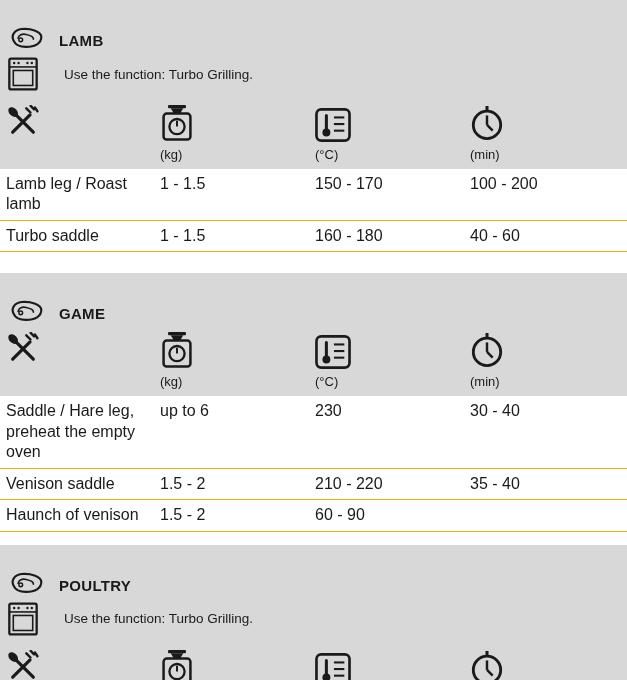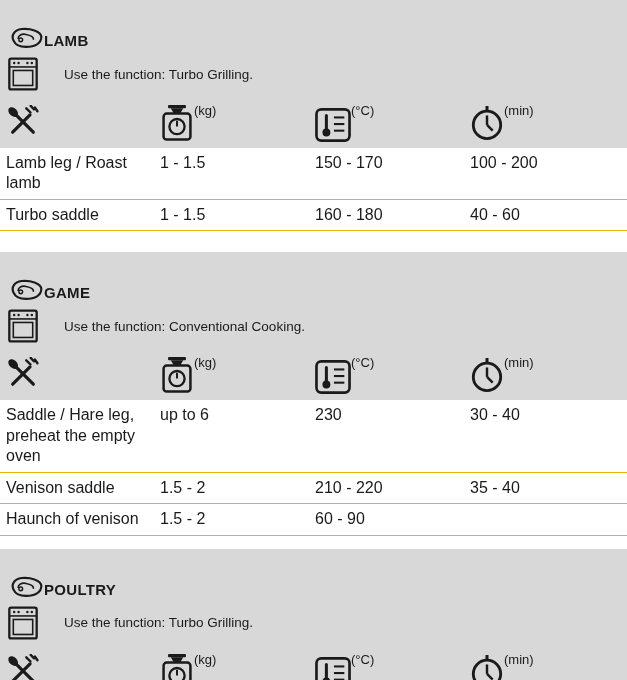--- a/index.html
+++ b/index.html
@@ -12,21 +12,21 @@
     color: #1a1a1a;
     position: relative;
   }
   .panel {
     background: #d8d8d8;
     padding: 8px 0 6px 0;
   }
   .title-row {
     display: flex;
     align-items: flex-end;
-    gap: 0;
+    gap: 15px;
     height: 42px;
     padding-left: 10px;
   }
   .section-title {
     font-size: 15px;
     font-weight: bold;
     letter-spacing: 0.3px;
     padding-bottom: 1px;
   }
   .function-row {
@@ -36,21 +36,21 @@
     height: 44px;
     margin-top: 2px;
     padding-left: 8px;
   }
   .function-text { font-size: 13.5px; }
   .cols {
     display: grid;
     grid-template-columns: 154px 155px 155px 1fr;
   }
   .header-row { margin-top: 2px; }
-  .hcol { padding-left: 6px; display: flex; flex-direction: row; }
+  .hcol { padding-left: 6px; display: flex; flex-direction: column; }
   .icon-box { height: 44px; display: flex; align-items: flex-end; }
   .icon-box.cutlery-box { align-items: center; }
   .unit-label { margin-top: 5px; height: 16px; font-size: 13px; }
   .data-rows .row {
     display: grid;
     grid-template-columns: 154px 155px 155px 1fr;
     border-bottom: 1px solid #eab308;
     padding: 5px 0;
     font-size: 16px;
     line-height: 1.28;
@@ -165,33 +165,120 @@
     <div class="title-row">
       <span class="icon">
         <svg width="34" height="24" viewBox="0 0 38 26">
             <path d="M4 16 C1 10 5 4 13 3 C22 2 35 5 35 12 C35 19 28 23 18 23 C10 23 6 21 4 16 Z" fill="none" stroke="#1a1a1a" stroke-width="2.4"></path>
             <path d="M9 14 C9 10 13 8 18 9 C23 10 27 12 26 15" fill="none" stroke="#1a1a1a" stroke-width="1.8"></path>
             <circle cx="12" cy="15" r="2.1" fill="none" stroke="#1a1a1a" stroke-width="1.6"></circle>
           </svg>
       </span>
       <h2 class="section-title">GAME</h2>
     </div>
+    <div class="cols header-row">
+      <div class="hcol">
+        <span class="icon-box cutlery-box icon">
+          <svg width="34" height="30" viewBox="0 0 36 32">
+              <ellipse cx="7.5" cy="7.5" rx="4.2" ry="6" transform="rotate(-45 7.5 7.5)" fill="#1a1a1a"></ellipse>
+              <path d="M10.5 10.5 L29 29" stroke="#1a1a1a" stroke-width="3.4" stroke-linecap="round"></path>
+              <path d="M25.5 10.5 L7 29" stroke="#1a1a1a" stroke-width="3.4" stroke-linecap="round"></path>
+              <path d="M21.5 3.5 L26 8" stroke="#1a1a1a" stroke-width="2.6" stroke-linecap="round"></path>
+              <path d="M26.2 1 L29.8 4.6" stroke="#1a1a1a" stroke-width="2.6" stroke-linecap="round"></path>
+              <path d="M30.8 2.8 L33.4 6.6" stroke="#1a1a1a" stroke-width="2.6" stroke-linecap="round"></path>
+            </svg>
+        </span>
+        <span class="unit-label"></span>
+      </div>
+      <div class="hcol">
+        <span class="icon-box icon">
+          <svg width="34" height="38" viewBox="0 0 38 42">
+              <rect x="9" y="1" width="20" height="3.5" rx="1" fill="#1a1a1a"></rect>
+              <path d="M12 4.5 h14 l-3.5 6 h-7 Z" fill="#1a1a1a"></path>
+              <rect x="4" y="10.5" width="30" height="29" rx="3.5" fill="none" stroke="#1a1a1a" stroke-width="2.8"></rect>
+              <circle cx="19" cy="25" r="8.5" fill="none" stroke="#1a1a1a" stroke-width="2.6"></circle>
+              <line x1="19" y1="25" x2="19" y2="18.5" stroke="#1a1a1a" stroke-width="2.2"></line>
+            </svg>
+        </span>
+        <span class="unit-label">(kg)</span>
+      </div>
+      <div class="hcol">
+        <span class="icon-box icon">
+          <svg width="36" height="34" viewBox="0 0 38 36">
+              <rect x="1.5" y="1.5" width="35" height="33" rx="5" fill="none" stroke="#1a1a1a" stroke-width="2.8"></rect>
+              <line x1="12" y1="8" x2="12" y2="22" stroke="#1a1a1a" stroke-width="3.2" stroke-linecap="round"></line>
+              <circle cx="12" cy="26" r="4.2" fill="#1a1a1a"></circle>
+              <line x1="20" y1="10" x2="31" y2="10" stroke="#1a1a1a" stroke-width="2.2"></line>
+              <line x1="20" y1="17" x2="31" y2="17" stroke="#1a1a1a" stroke-width="2.2"></line>
+              <line x1="20" y1="24" x2="31" y2="24" stroke="#1a1a1a" stroke-width="2.2"></line>
+            </svg>
+        </span>
+        <span class="unit-label">(°C)</span>
+      </div>
+      <div class="hcol">
+        <span class="icon-box icon">
+          <svg width="34" height="38" viewBox="0 0 36 40">
+              <line x1="18" y1="2" x2="18" y2="7" stroke="#1a1a1a" stroke-width="3.2"></line>
+              <circle cx="18" cy="22" r="14.5" fill="none" stroke="#1a1a1a" stroke-width="3"></circle>
+              <line x1="18" y1="22" x2="18" y2="12" stroke="#1a1a1a" stroke-width="2.6"></line>
+              <line x1="18" y1="22" x2="24" y2="28" stroke="#1a1a1a" stroke-width="2.6"></line>
+            </svg>
+        </span>
+        <span class="unit-label">(min)</span>
+      </div>
+    </div>
+  </div>
+  <div class="data-rows">
+    <div class="row">
+      <div class="cell">Saddle / Hare leg, preheat the empty oven</div>
+      <div class="cell">up to 6</div>
+      <div class="cell">230</div>
+      <div class="cell">30 - 40</div>
+    </div>
+    <div class="row">
+      <div class="cell">Venison saddle</div>
+      <div class="cell">1.5 - 2</div>
+      <div class="cell">210 - 220</div>
+      <div class="cell">35 - 40</div>
+    </div>
+    <div class="row">
+      <div class="cell">Haunch of venison</div>
+      <div class="cell">1.5 - 2</div>
+      <div class="cell">60 - 90</div>
+    </div>
+  </div>
+</section>
+
+<div class="gap-game"></div>
+
+<section>
+  <div class="panel">
+    <div class="title-row">
+      <span class="icon">
+        <svg width="34" height="24" viewBox="0 0 38 26">
+            <path d="M4 16 C1 10 5 4 13 3 C22 2 35 5 35 12 C35 19 28 23 18 23 C10 23 6 21 4 16 Z" fill="none" stroke="#1a1a1a" stroke-width="2.4"></path>
+            <path d="M9 14 C9 10 13 8 18 9 C23 10 27 12 26 15" fill="none" stroke="#1a1a1a" stroke-width="1.8"></path>
+            <circle cx="12" cy="15" r="2.1" fill="none" stroke="#1a1a1a" stroke-width="1.6"></circle>
+          </svg>
+      </span>
+      <h2 class="section-title">POULTRY</h2>
+    </div>
     <div class="function-row">
       <span class="icon">
         <svg width="30" height="34" viewBox="0 0 34 38">
             <rect x="1.5" y="1.5" width="31" height="35" rx="2" fill="none" stroke="#1a1a1a" stroke-width="2.6"></rect>
             <line x1="1.5" y1="11" x2="32.5" y2="11" stroke="#1a1a1a" stroke-width="1.8"></line>
             <circle cx="7" cy="6.5" r="1.4" fill="#1a1a1a"></circle>
             <circle cx="12" cy="6.5" r="1.4" fill="#1a1a1a"></circle>
             <circle cx="22" cy="6.5" r="1.4" fill="#1a1a1a"></circle>
             <circle cx="27" cy="6.5" r="1.4" fill="#1a1a1a"></circle>
             <rect x="6" y="15" width="22" height="17" fill="none" stroke="#1a1a1a" stroke-width="1.8"></rect>
           </svg>
       </span>
-      <span class="function-text">Use the function: Conventional Cooking.</span>
+      <span class="function-text">Use the function: Turbo Grilling.</span>
     </div>
     <div class="cols header-row">
       <div class="hcol">
         <span class="icon-box cutlery-box icon">
           <svg width="34" height="30" viewBox="0 0 36 32">
               <ellipse cx="7.5" cy="7.5" rx="4.2" ry="6" transform="rotate(-45 7.5 7.5)" fill="#1a1a1a"></ellipse>
               <path d="M10.5 10.5 L29 29" stroke="#1a1a1a" stroke-width="3.4" stroke-linecap="round"></path>
               <path d="M25.5 10.5 L7 29" stroke="#1a1a1a" stroke-width="3.4" stroke-linecap="round"></path>
               <path d="M21.5 3.5 L26 8" stroke="#1a1a1a" stroke-width="2.6" stroke-linecap="round"></path>
               <path d="M26.2 1 L29.8 4.6" stroke="#1a1a1a" stroke-width="2.6" stroke-linecap="round"></path>
@@ -231,114 +318,13 @@
               <line x1="18" y1="2" x2="18" y2="7" stroke="#1a1a1a" stroke-width="3.2"></line>
               <circle cx="18" cy="22" r="14.5" fill="none" stroke="#1a1a1a" stroke-width="3"></circle>
               <line x1="18" y1="22" x2="18" y2="12" stroke="#1a1a1a" stroke-width="2.6"></line>
               <line x1="18" y1="22" x2="24" y2="28" stroke="#1a1a1a" stroke-width="2.6"></line>
             </svg>
         </span>
         <span class="unit-label">(min)</span>
       </div>
     </div>
   </div>
-  <div class="data-rows">
-    <div class="row">
-      <div class="cell">Saddle / Hare leg, preheat the empty oven</div>
-      <div class="cell">up to 6</div>
-      <div class="cell">230</div>
-      <div class="cell">30 - 40</div>
-    </div>
-    <div class="row">
-      <div class="cell">Venison saddle</div>
-      <div class="cell">1.5 - 2</div>
-      <div class="cell">210 - 220</div>
-      <div class="cell">35 - 40</div>
-    </div>
-    <div class="row">
-      <div class="cell">Haunch of venison</div>
-      <div class="cell">1.5 - 2</div>
-      <div class="cell">60 - 90</div>
-    </div>
-  </div>
 </section>
 
-<div class="gap-game"></div>
-
-<section>
-  <div class="panel">
-    <div class="title-row">
-      <span class="icon">
-        <svg width="34" height="24" viewBox="0 0 38 26">
-            <path d="M4 16 C1 10 5 4 13 3 C22 2 35 5 35 12 C35 19 28 23 18 23 C10 23 6 21 4 16 Z" fill="none" stroke="#1a1a1a" stroke-width="2.4"></path>
-            <path d="M9 14 C9 10 13 8 18 9 C23 10 27 12 26 15" fill="none" stroke="#1a1a1a" stroke-width="1.8"></path>
-            <circle cx="12" cy="15" r="2.1" fill="none" stroke="#1a1a1a" stroke-width="1.6"></circle>
-          </svg>
-      </span>
-      <h2 class="section-title">POULTRY</h2>
-    </div>
-    <div class="function-row">
-      <span class="icon">
-        <svg width="30" height="34" viewBox="0 0 34 38">
-            <rect x="1.5" y="1.5" width="31" height="35" rx="2" fill="none" stroke="#1a1a1a" stroke-width="2.6"></rect>
-            <line x1="1.5" y1="11" x2="32.5" y2="11" stroke="#1a1a1a" stroke-width="1.8"></line>
-            <circle cx="7" cy="6.5" r="1.4" fill="#1a1a1a"></circle>
-            <circle cx="12" cy="6.5" r="1.4" fill="#1a1a1a"></circle>
-            <circle cx="22" cy="6.5" r="1.4" fill="#1a1a1a"></circle>
-            <circle cx="27" cy="6.5" r="1.4" fill="#1a1a1a"></circle>
-            <rect x="6" y="15" width="22" height="17" fill="none" stroke="#1a1a1a" stroke-width="1.8"></rect>
-          </svg>
-      </span>
-      <span class="function-text">Use the function: Turbo Grilling.</span>
-    </div>
-    <div class="cols header-row">
-      <div class="hcol">
-        <span class="icon-box cutlery-box icon">
-          <svg width="34" height="30" viewBox="0 0 36 32">
-              <ellipse cx="7.5" cy="7.5" rx="4.2" ry="6" transform="rotate(-45 7.5 7.5)" fill="#1a1a1a"></ellipse>
-              <path d="M10.5 10.5 L29 29" stroke="#1a1a1a" stroke-width="3.4" stroke-linecap="round"></path>
-              <path d="M25.5 10.5 L7 29" stroke="#1a1a1a" stroke-width="3.4" stroke-linecap="round"></path>
-              <path d="M21.5 3.5 L26 8" stroke="#1a1a1a" stroke-width="2.6" stroke-linecap="round"></path>
-              <path d="M26.2 1 L29.8 4.6" stroke="#1a1a1a" stroke-width="2.6" stroke-linecap="round"></path>
-              <path d="M30.8 2.8 L33.4 6.6" stroke="#1a1a1a" stroke-width="2.6" stroke-linecap="round"></path>
-            </svg>
-        </span>
-        <span class="unit-label"></span>
-      </div>
-      <div class="hcol">
-        <span class="icon-box icon">
-          <svg width="34" height="38" viewBox="0 0 38 42">
-              <rect x="9" y="1" width="20" height="3.5" rx="1" fill="#1a1a1a"></rect>
-              <path d="M12 4.5 h14 l-3.5 6 h-7 Z" fill="#1a1a1a"></path>
-              <rect x="4" y="10.5" width="30" height="29" rx="3.5" fill="none" stroke="#1a1a1a" stroke-width="2.8"></rect>
-              <circle cx="19" cy="25" r="8.5" fill="none" stroke="#1a1a1a" stroke-width="2.6"></circle>
-              <line x1="19" y1="25" x2="19" y2="18.5" stroke="#1a1a1a" stroke-width="2.2"></line>
-            </svg>
-        </span>
-        <span class="unit-label">(kg)</span>
-      </div>
-      <div class="hcol">
-        <span class="icon-box icon">
-          <svg width="36" height="34" viewBox="0 0 38 36">
-              <rect x="1.5" y="1.5" width="35" height="33" rx="5" fill="none" stroke="#1a1a1a" stroke-width="2.8"></rect>
-              <line x1="12" y1="8" x2="12" y2="22" stroke="#1a1a1a" stroke-width="3.2" stroke-linecap="round"></line>
-              <circle cx="12" cy="26" r="4.2" fill="#1a1a1a"></circle>
-              <line x1="20" y1="10" x2="31" y2="10" stroke="#1a1a1a" stroke-width="2.2"></line>
-              <line x1="20" y1="17" x2="31" y2="17" stroke="#1a1a1a" stroke-width="2.2"></line>
-              <line x1="20" y1="24" x2="31" y2="24" stroke="#1a1a1a" stroke-width="2.2"></line>
-            </svg>
-        </span>
-        <span class="unit-label">(°C)</span>
-      </div>
-      <div class="hcol">
-        <span class="icon-box icon">
-          <svg width="34" height="38" viewBox="0 0 36 40">
-              <line x1="18" y1="2" x2="18" y2="7" stroke="#1a1a1a" stroke-width="3.2"></line>
-              <circle cx="18" cy="22" r="14.5" fill="none" stroke="#1a1a1a" stroke-width="3"></circle>
-              <line x1="18" y1="22" x2="18" y2="12" stroke="#1a1a1a" stroke-width="2.6"></line>
-              <line x1="18" y1="22" x2="24" y2="28" stroke="#1a1a1a" stroke-width="2.6"></line>
-            </svg>
-        </span>
-        <span class="unit-label">(min)</span>
-      </div>
-    </div>
-  </div>
-</section>
-
 </body></html>

